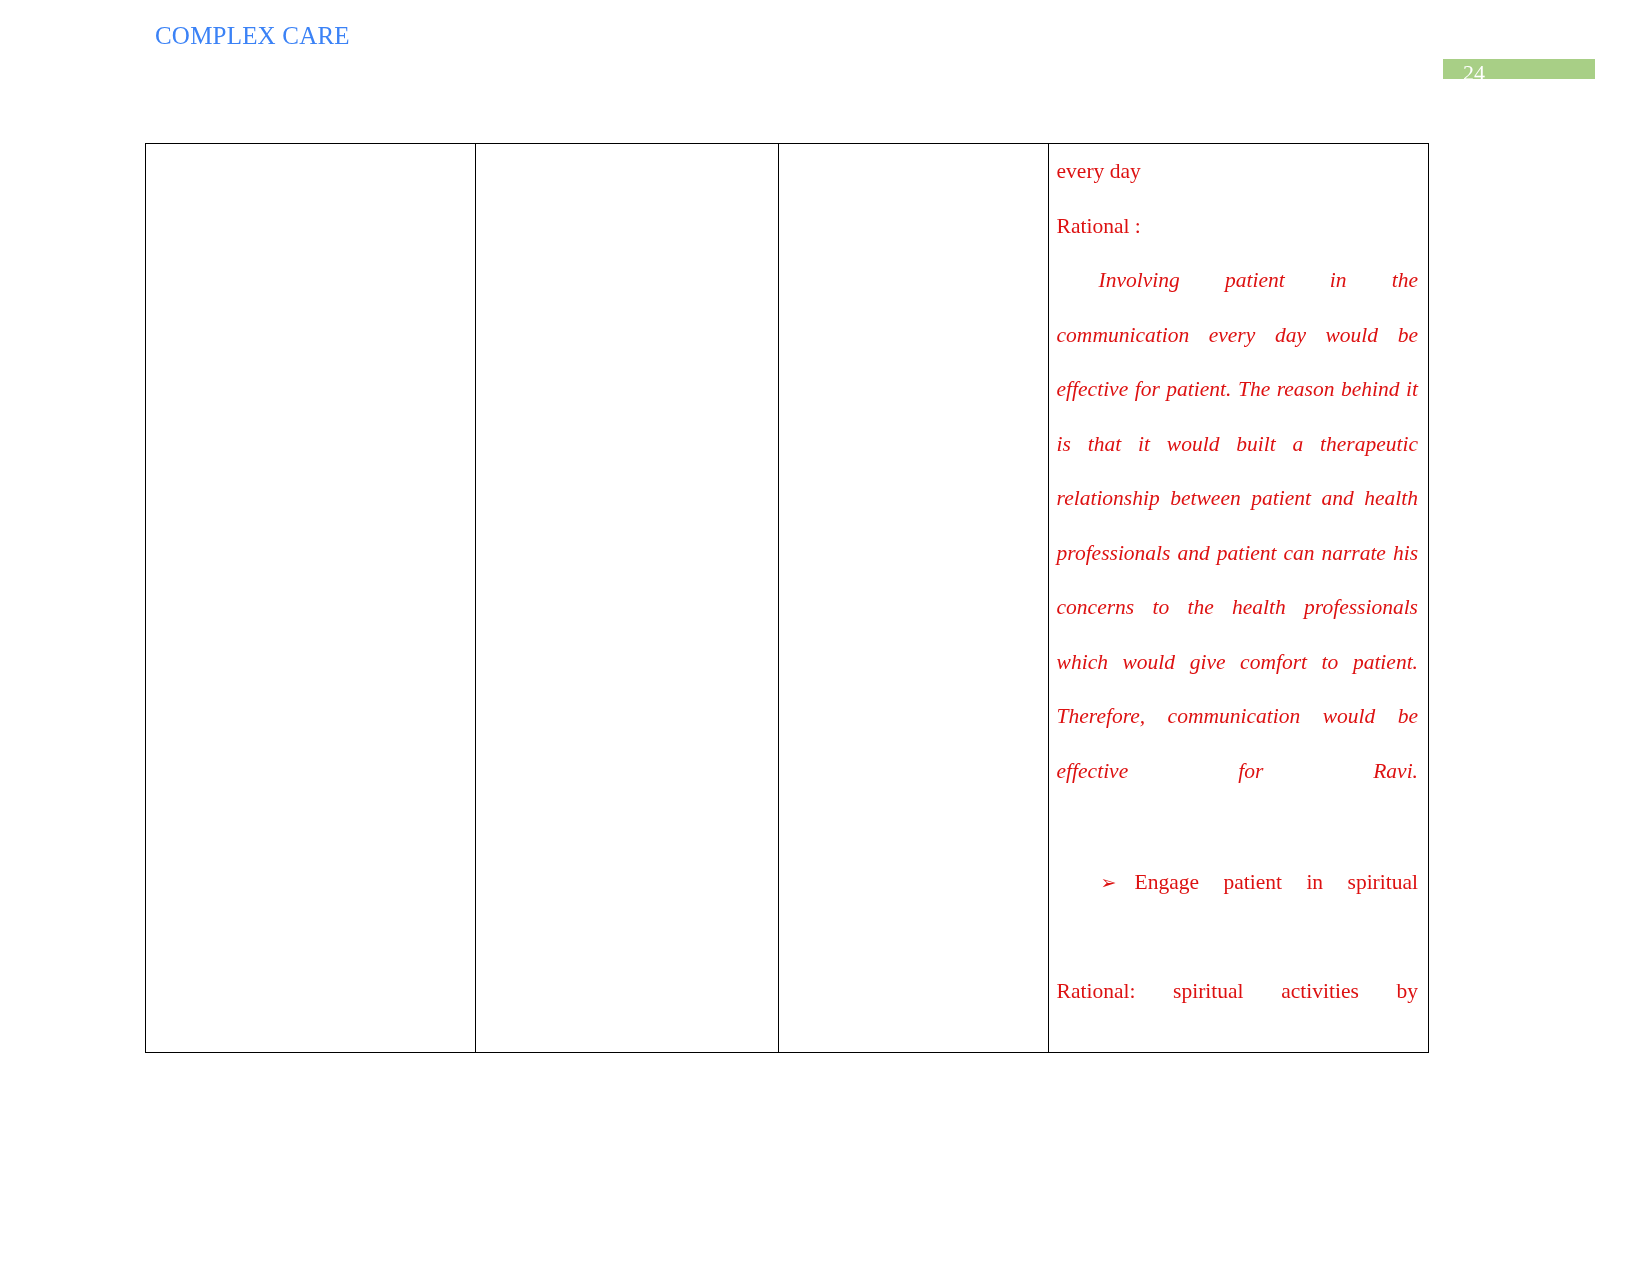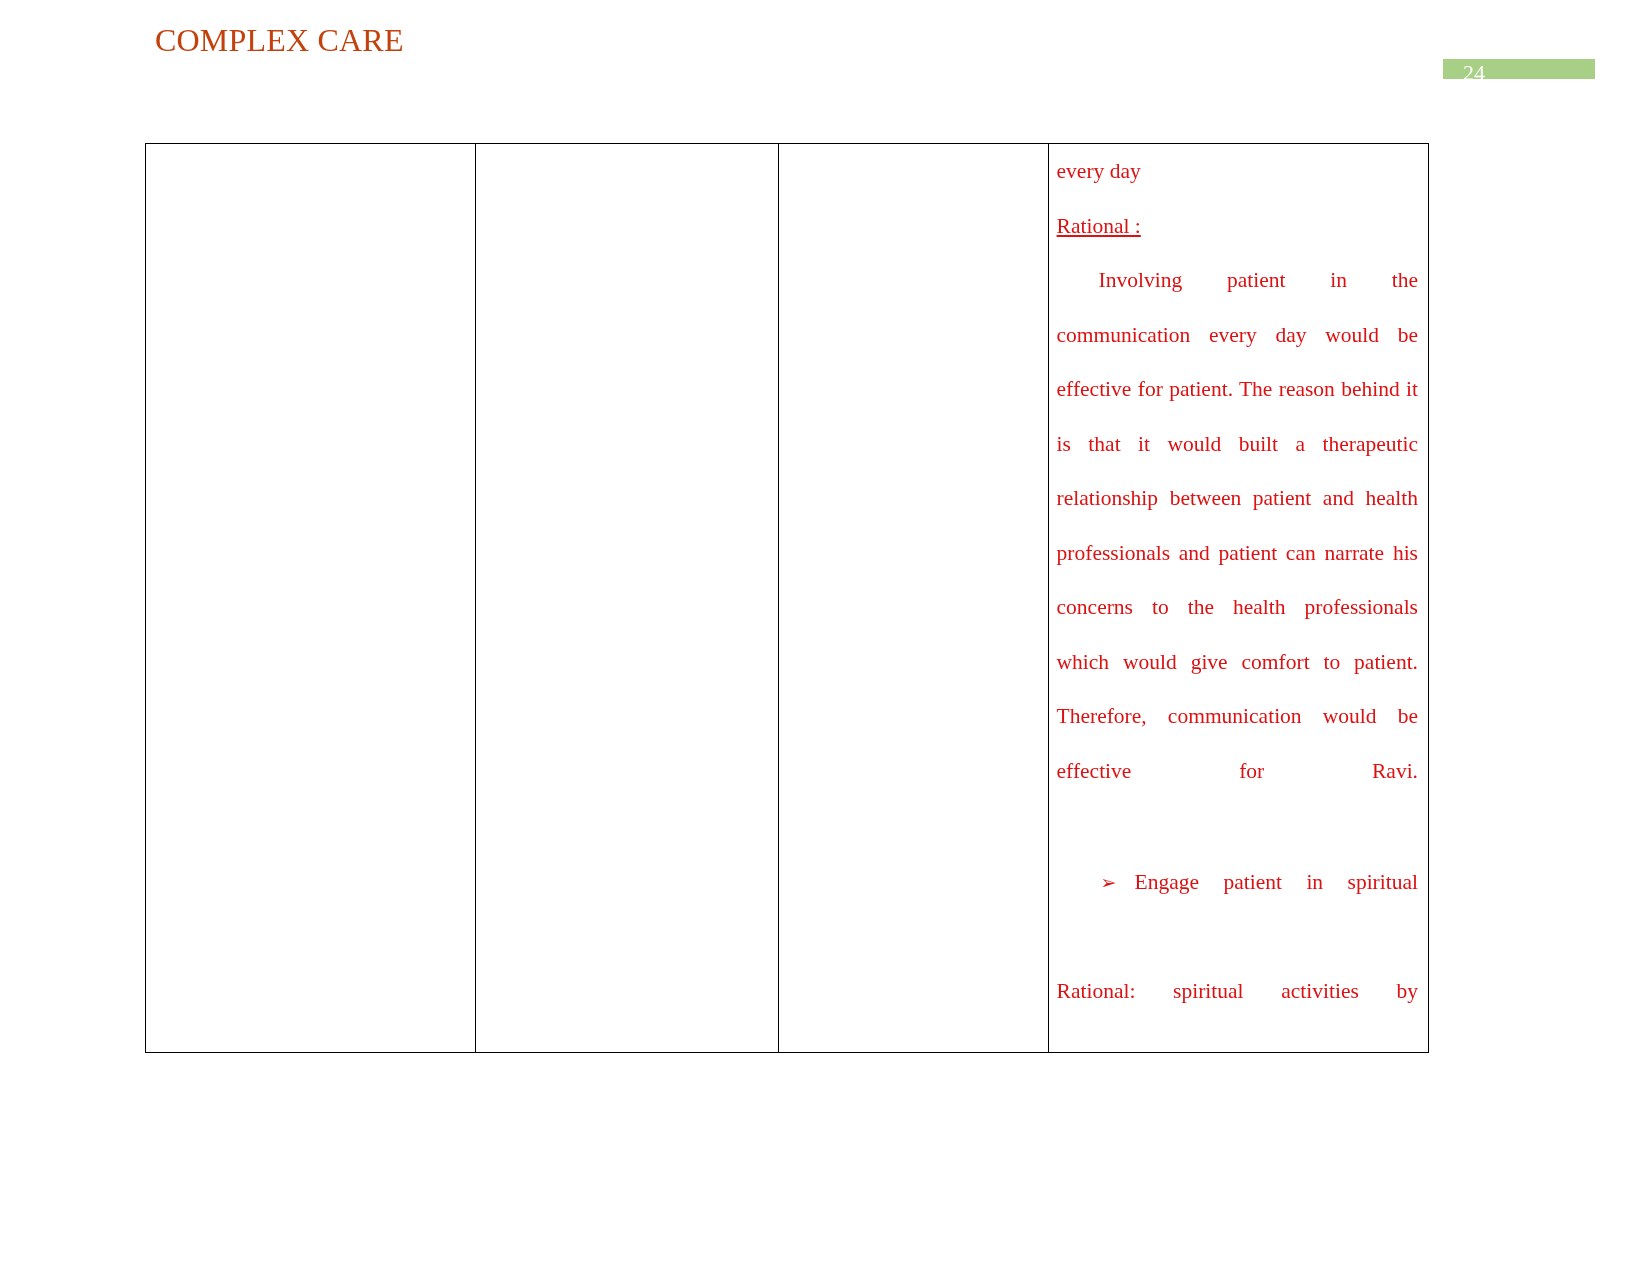--- a/index.html
+++ b/index.html
@@ -13,22 +13,22 @@
     position: relative;
     overflow: hidden;
     font-family: "Liberation Serif", "DejaVu Serif", serif;
   }
 
   
   #doc-header {
     position: absolute;
     left: 155px;
     top: 22px;
-    font-size: 32px;
-    color: #c2410c;
+    font-size: 25px;
+    color: #3b82f6;
     letter-spacing: 0.2px;
     white-space: nowrap;
   }
 
   
   #page-number-band {
     position: absolute;
     left: 1443px;
     top: 59px;
     width: 152px;
@@ -91,24 +91,24 @@
   .redcell p.justified::after {
     content: "";
     display: inline-block;
     width: 100%;
   }
   .line-center-ish {
     padding-left: 74px;
   }
   .indent-first {
     text-indent: 42px;
+    font-style: italic;
   }
   .rational-line {
     padding-left: 42px;
-    text-decoration: underline;
   }
 
   
   .bullet-item {
     position: relative;
     padding-left: 78px;
     margin-top: 2px;
   }
   .bullet-item .bullet-glyph {
     position: absolute;

